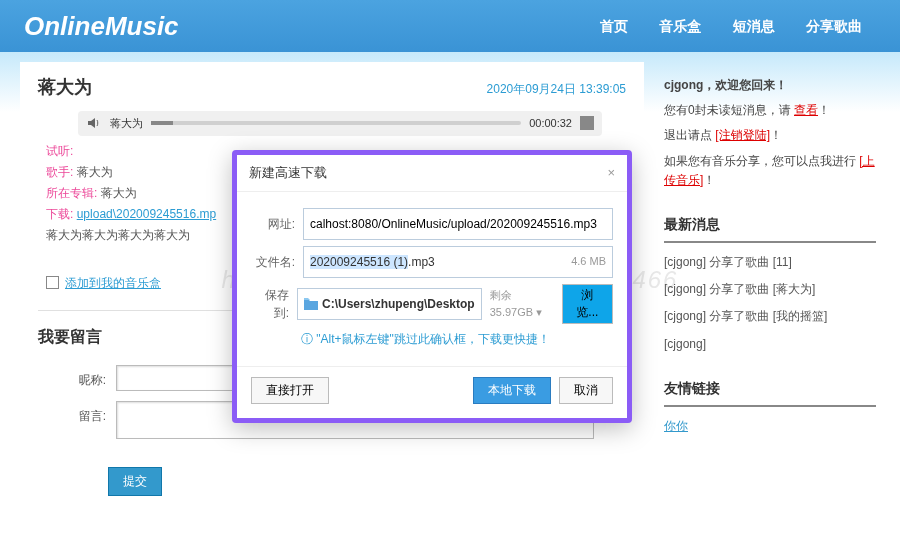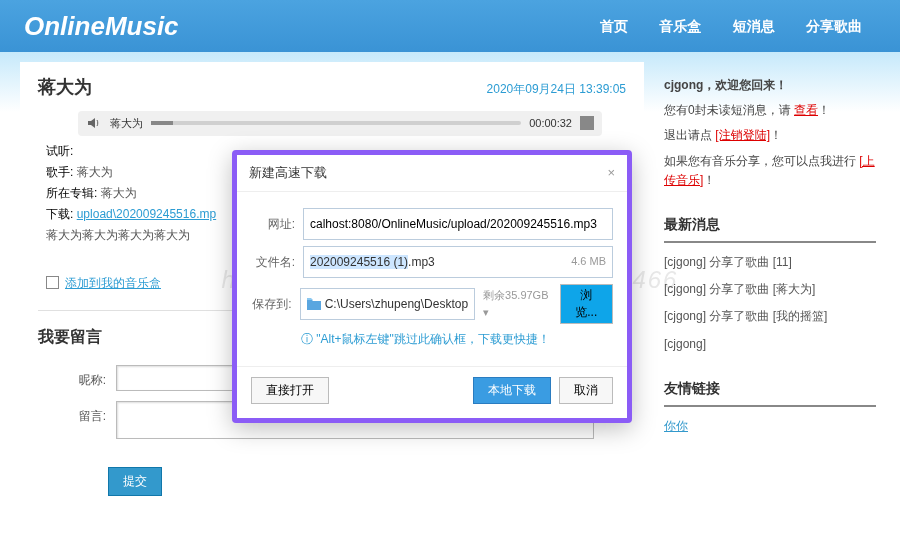--- a/index.html
+++ b/index.html
@@ -17,21 +17,21 @@
 h2 { color: #333; font-size: 18px; font-weight: bold; }
 .timestamp { color: #2c9cd3; font-size: 12px; }
 
 .player { background: #f0f0f0; border-radius: 4px; padding: 4px 8px; margin: 6px 24px 6px 40px; display: flex; align-items: center; gap: 8px; font-size: 11px; }
 .speaker { width: 16px; height: 16px; }
 .track { flex: 1; height: 4px; background: #d0d0d0; border-radius: 2px; position: relative; }
 .track::after { content: ""; position: absolute; left: 0; top: 0; bottom: 0; width: 6%; background: #888; }
 .pause { width: 14px; height: 14px; background: #888; }
 
 .info-line { margin: 3px 8px; font-size: 12px; color: #555; }
-.info-line .lbl { color: #000000; }
+.info-line .lbl { color: #ec4899; }
 .link { color: #2c9cd3; text-decoration: underline; }
 
 .addbox { margin: 30px 8px 18px; display: flex; align-items: center; gap: 6px; }
 .chk { width: 13px; height: 13px; border: 1px solid #888; background: #fff; }
 
 .sep { height: 1px; background: #e0e0e0; margin: 18px 0 14px; }
 
 h3 { font-size: 16px; font-weight: bold; color: #333; margin: 6px 0 16px; }
 .form-row { display: flex; margin: 10px 32px; gap: 10px; }
 .form-row .flabel { width: 36px; text-align: right; color: #555; padding-top: 6px; }
@@ -155,21 +155,21 @@
     </div>
     <div class="drow">
       <span class="dl">文件名:</span>
       <div class="dinput" style="display:flex;justify-content:space-between;align-items:center;">
         <span><span class="sel">202009245516 (1)</span><span>.mp3</span></span>
         <span class="size">4.6 MB</span>
       </div>
     </div>
     <div class="drow">
       <span class="dl">保存到:</span>
-      <div class="dinput" style="display:flex;align-items:center;gap:4px;">
+      <div class="dinput" style="display:flex;align-items:center;gap:4px;font-weight:bold;">
         <svg class="folder-icon" viewBox="0 0 14 12">
             <path fill="#5aa6e0" d="M0 2h5l1 1h8v9H0z"></path>
             <path fill="#8cc8f0" d="M0 0h4l2 2H0z"></path>
           </svg>
         <span>C:\Users\zhupeng\Desktop</span>
       </div>
       <span class="size">剩余35.97GB ▾</span>
       <button class="browse">浏览...</button>
     </div>
     <div class="hint">"Alt+鼠标左键"跳过此确认框，下载更快捷！</div>

